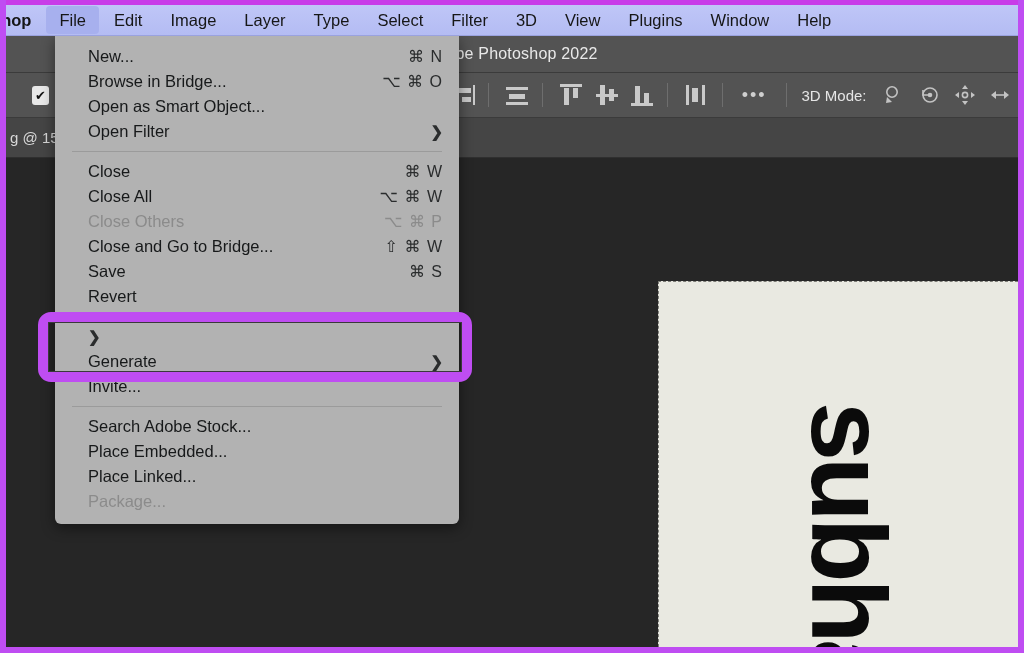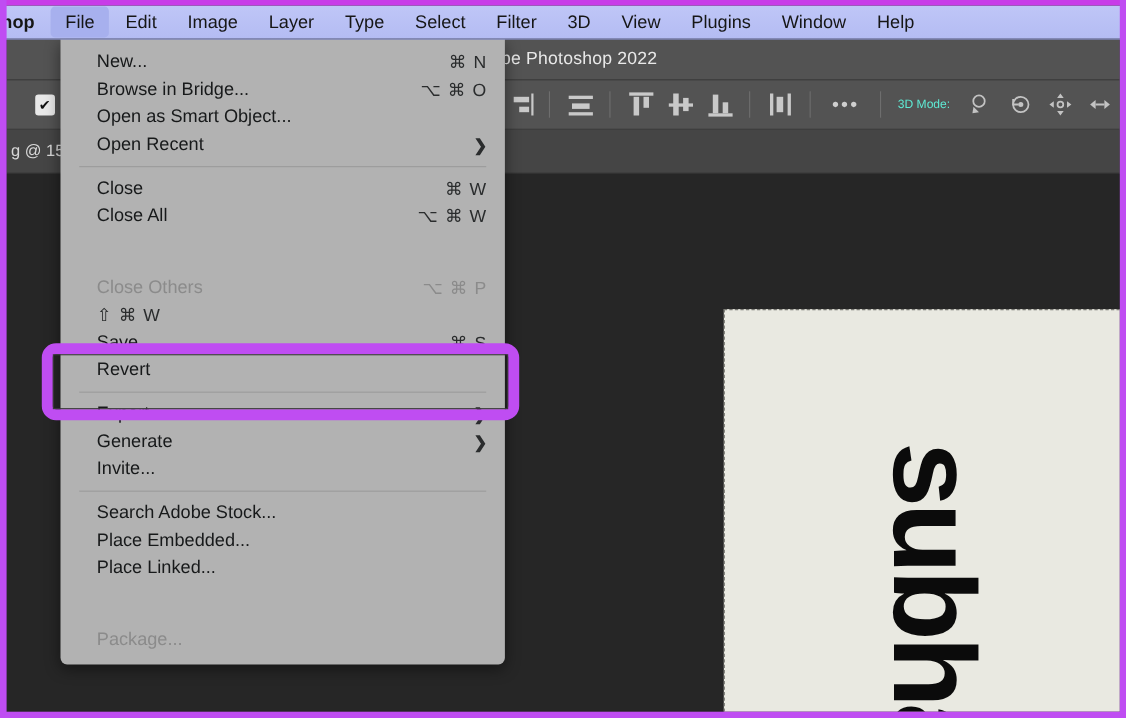--- a/index.html
+++ b/index.html
@@ -81,21 +81,21 @@
     color:#111; font-size:13px; line-height:1;
     margin-left:26px;
   }
   .opt-divider { width:1px; height:24px; background:#6e6e6e; margin:0 9px; }
   .align-icon { width:26px; height:24px; margin:0 6px; position:relative; }
   .align-icon i { position:absolute; background:#c9c9c9; display:block; }
   #opt-more {
     color:#cfcfcf; font-size:18px; letter-spacing:2px; margin:0 10px;
     line-height:8px;
   }
-  #opt-3dmode-label { color:#5eead4; font-size:11px; margin:0 10px 0 6px; white-space:nowrap;}
+  #opt-3dmode-label { color:#e5e5e5; font-size:15px; margin:0 10px 0 6px; white-space:nowrap;}
   .mode3d-icon {
     width:26px; height:24px; margin:0 6px;
     color:#c3c3c3;
     display:flex; align-items:center; justify-content:center;
   }
 
   
   #doc-window {
     position:absolute; left:658px; top:281px;
     width:360px; height:366px;
@@ -132,21 +132,21 @@
   }
   .menu-row {
     position:relative;
     display:flex; align-items:center;
     height:25px;
     padding:0 16px 0 33px;
     font-size:16.5px;
     color:#17191a;
     white-space:nowrap;
   }
-  .menu-row.disabled { color:#8b8b8b;margin-top:40px; }
+  .menu-row.disabled { color:#8b8b8b; }
   .menu-label { flex:1; }
   .menu-shortcut {
     font-size:16px; color:#2a2c2d;
     letter-spacing:1px;
     text-align:right;
   }
   .menu-row.disabled .menu-shortcut { color:#8b8b8b; }
   .menu-arrow { font-size:15px; color:#2a2c2d; font-weight:bold; }
   .menu-sep {
     height:1px; background:#9b9b9b;
@@ -303,50 +303,50 @@
       </div>
       <div class="menu-row">
         <span class="menu-label">Browse in Bridge...</span>
         <span class="menu-shortcut">⌥ ⌘ O</span>
       </div>
       <div class="menu-row">
         <span class="menu-label">Open as Smart Object...</span>
         <span class="menu-shortcut"></span>
       </div>
       <div class="menu-row">
-        <span class="menu-label">Open Recent</span>
+        <span class="menu-label">Open Filter</span>
         <span class="menu-arrow">❯</span>
       </div>
       <div class="menu-sep"></div>
       <div class="menu-row">
         <span class="menu-label">Close</span>
         <span class="menu-shortcut">⌘ W</span>
       </div>
       <div class="menu-row">
         <span class="menu-label">Close All</span>
         <span class="menu-shortcut">⌥ ⌘ W</span>
       </div>
       <div class="menu-row disabled">
         <span class="menu-label">Close Others</span>
         <span class="menu-shortcut">⌥ ⌘ P</span>
       </div>
       <div class="menu-row">
+        <span class="menu-label">Close and Go to Bridge...</span>
         <span class="menu-shortcut">⇧ ⌘ W</span>
       </div>
       <div class="menu-row">
         <span class="menu-label">Save</span>
         <span class="menu-shortcut">⌘ S</span>
       </div>
       <div class="menu-row">
         <span class="menu-label">Revert</span>
         <span class="menu-shortcut"></span>
       </div>
       <div class="menu-sep"></div>
       <div class="menu-row">
-        <span class="menu-label">Export</span>
         <span class="menu-arrow">❯</span>
       </div>
       <div class="menu-row">
         <span class="menu-label">Generate</span>
         <span class="menu-arrow">❯</span>
       </div>
       <div class="menu-row">
         <span class="menu-label">Invite...</span>
         <span class="menu-shortcut"></span>
       </div>

